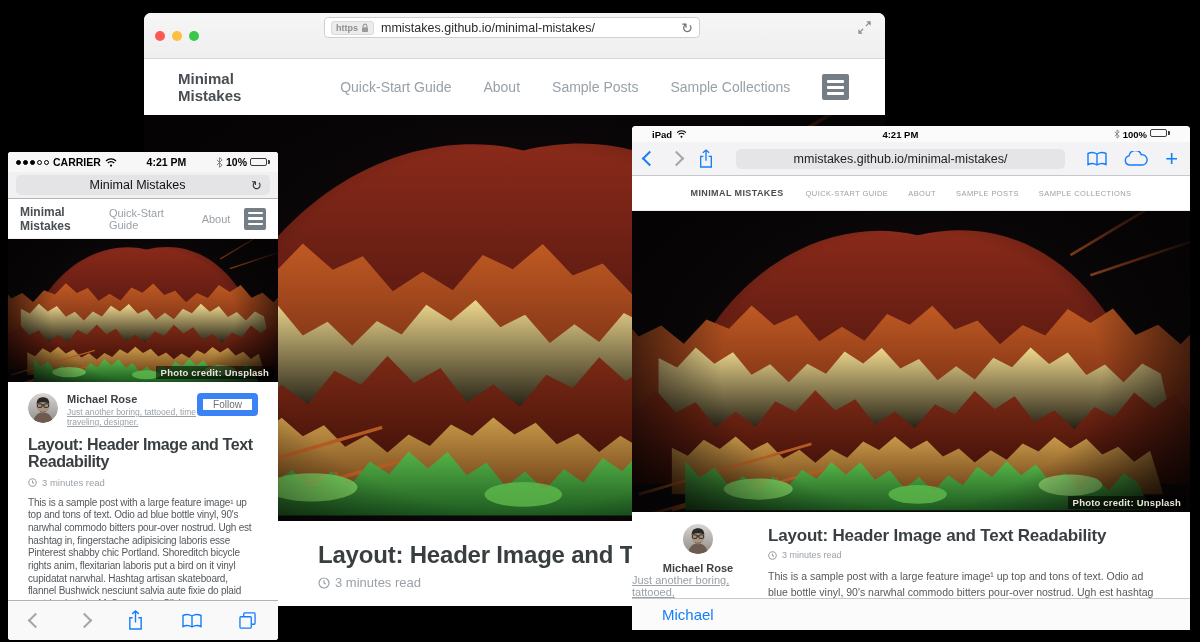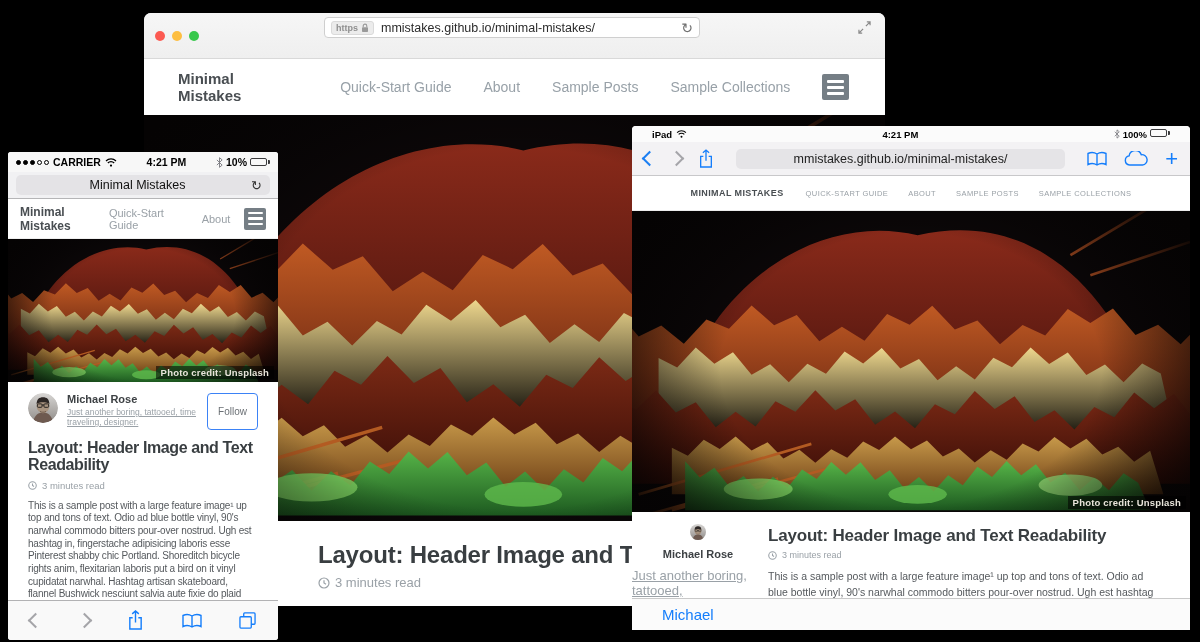--- a/index.html
+++ b/index.html
@@ -66,21 +66,21 @@
   .pnav .item{font-size:11px;color:#9aa1a7;margin-right:14px;cursor:pointer;}
   .pnav .hamburger{width:24px;height:22px;}
   .pnav .hamburger i{width:15px;height:2.5px;}
   .phero{height:143px;}
   .pcontent{height:218px;background:#fff;padding:11px 20px 0;box-sizing:border-box;overflow:hidden;}
   .author-row{display:flex;align-items:flex-start;}
   .avatar-s{width:30px;height:30px;border-radius:50%;overflow:hidden;flex:none;}
   .a-meta{margin-left:9px;flex:1;}
   .a-name{font-size:11px;font-weight:bold;color:#3d4144;}
   .a-bio{font-size:8.5px;color:#9aa1a7;margin-top:2px;text-decoration:underline;}
-  .follow-btn{border:1px solid #3b82f6;border-radius:4px;background:#fff;color:#6b7075;font-size:10px;padding:12px 10px;cursor:pointer;flex:none;}
+  .follow-btn{border:6px solid #3b82f6;border-radius:4px;background:#fff;color:#6b7075;font-size:10px;padding:0 10px;cursor:pointer;flex:none;}
   .ptitle{font-size:16px;letter-spacing:-.4px;line-height:1.05;font-weight:bold;color:#393e41;margin-top:10px;}
   .pmeta .t{font-size:9.5px;}
   .pbody{font-size:10px;letter-spacing:-.2px;line-height:1.27;color:#55595d;margin-top:9px;}
   .ptoolbar{position:absolute;left:0;bottom:0;width:100%;height:40px;background:#f9f9f9;border-top:1px solid #b2b2b4;display:flex;align-items:center;justify-content:space-between;padding:0 22px;box-sizing:border-box;}
 
   
   .pad{left:632px;top:126px;width:558px;height:504px;background:#fff;z-index:2;border-radius:4px 4px 0 0;overflow:hidden;display:flex;flex-direction:column;}
   .istatus{height:16px;background:#fbfbfb;display:flex;align-items:center;padding:0 20px;box-sizing:border-box;font-size:9.5px;font-weight:bold;color:#000;}
   .istatus .mid{flex:1;text-align:center;}
   .istatus .right{display:flex;align-items:flex-start;gap:3px;}
@@ -88,21 +88,21 @@
   .itoolbar .field{flex:1;height:20px;background:#e5e4e7;border-radius:5px;display:flex;align-items:center;margin:0 6px;}
   .itoolbar .ftext{flex:1;text-align:center;font-size:12.5px;color:#222;}
   .inav{height:35px;background:#fff;border-bottom:1px solid #ececec;display:flex;align-items:center;justify-content:center;box-sizing:border-box;}
   .inav .brand{font-size:9px;font-weight:bold;color:#494e52;letter-spacing:.4px;margin-right:22px;cursor:pointer;}
   .inav .item{font-size:7.5px;color:#9aa1a7;letter-spacing:.4px;margin-right:20px;cursor:pointer;}
   .ihero{height:301px;}
   .icontent{height:86px;background:#fff;display:flex;overflow:hidden;}
   .icol-l{width:132px;flex:none;display:flex;flex-direction:column;align-items:center;padding-top:12px;box-sizing:border-box;}
   .avatar-m{width:52px;height:52px;border-radius:50%;overflow:hidden;}
   .icol-l .a-name{margin-top:8px;font-size:11px;}
-  .icol-l .a-bio{font-size:13px;margin-top:8px;}
+  .icol-l .a-bio{font-size:11px;margin-top:0;}
   .icol-r{flex:1;padding:14px 24px 0 4px;box-sizing:border-box;}
   .ititle{font-size:17px;font-weight:bold;color:#393e41;letter-spacing:-.2px;white-space:nowrap;}
   .imeta .t{font-size:9px;}
   .ibody{font-size:10.5px;line-height:1.55;color:#55595d;margin-top:8px;}
   .iprivate{height:32px;background:#fbfbfb;border-top:1px solid #c9c9c9;display:flex;align-items:center;padding:0 30px;box-sizing:border-box;}
   .private-label{color:#157efb;font-size:15px;cursor:pointer;}
 </style>
 </head>
 <body>
 

